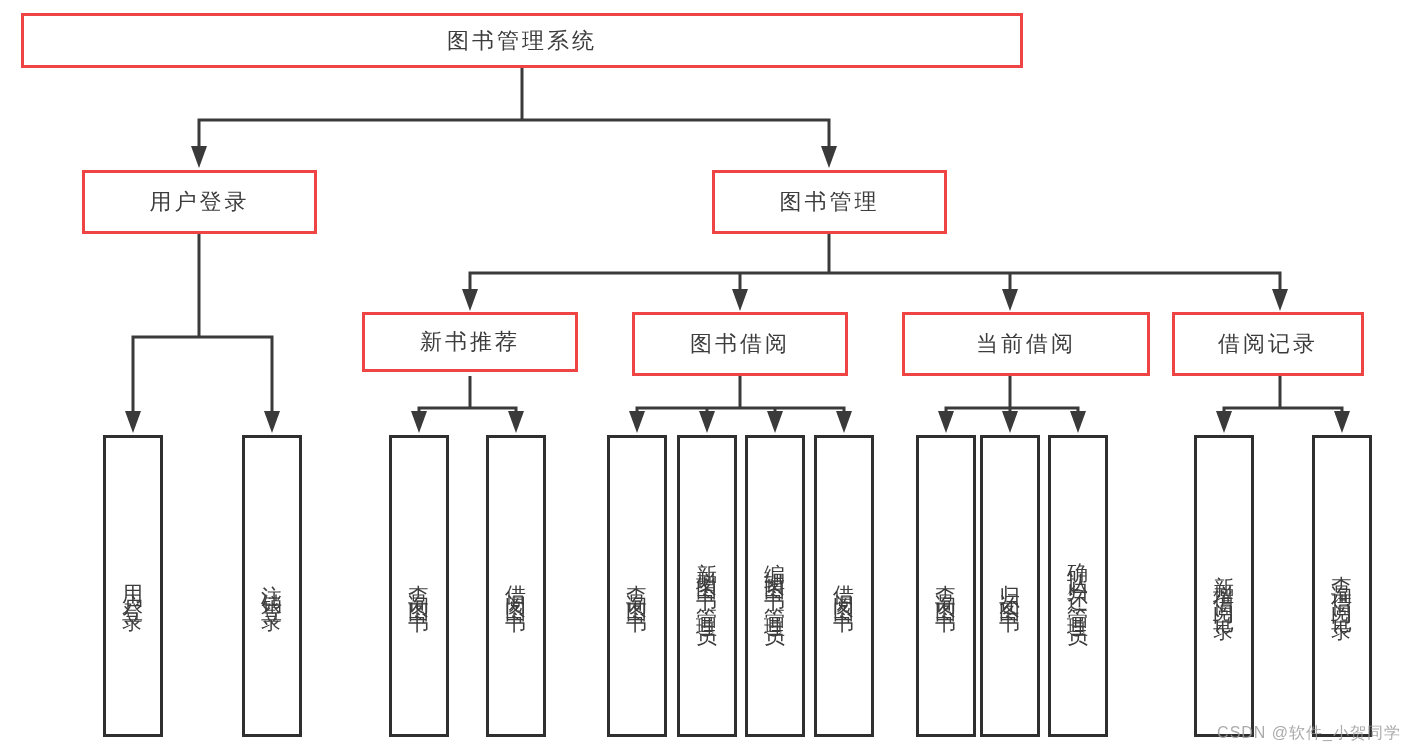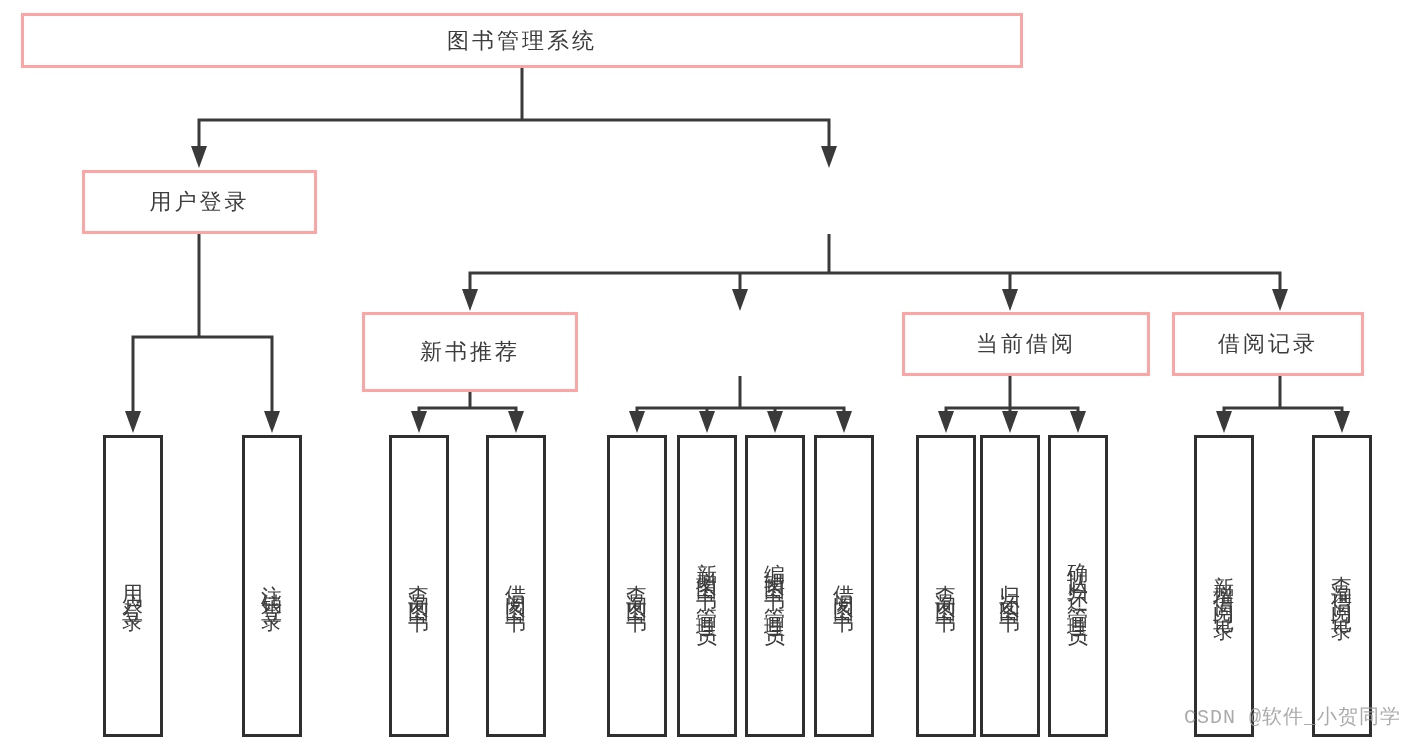--- a/index.html
+++ b/index.html
@@ -4,37 +4,37 @@
 <style>
   html,body{margin:0;padding:0;background:#ffffff;}
   .stage{
     position:relative;width:1405px;height:747px;background:#ffffff;overflow:hidden;
     font-family:"Liberation Sans",sans-serif;
   }
   .wires{position:absolute;left:0;top:0;z-index:1;}
   .wires path{stroke:#3a3a3a;stroke-width:3;fill:none;}
   .wires polygon{fill:#3a3a3a;stroke:none;}
   .node{
-    position:absolute;z-index:2;background:#ffffff;border:3px solid #fca5a5;
+    position:absolute;z-index:2;background:#ffffff;border:3px solid #ef4444;
     box-sizing:border-box;display:flex;align-items:center;justify-content:center;
     color:#3c3c3c;
   }
   .node.h span{font-size:22px;letter-spacing:3px;white-space:nowrap;color:#3c3c3c;}
   .leaf{
     position:absolute;z-index:2;top:435px;width:60px;height:302px;
     background:#ffffff;border:3px solid #2f2f2f;box-sizing:border-box;
     display:flex;align-items:center;justify-content:center;color:#3c3c3c;
   }
   .leaf span{
     writing-mode:vertical-rl;text-orientation:mixed;
     font-size:21px;letter-spacing:9px;line-height:1;white-space:nowrap;color:#3c3c3c;
   }
   .watermark{
-    position:absolute;right:4px;bottom:17px;z-index:5;
-    font-size:20px;color:rgba(155,155,155,0.85);letter-spacing:1px;white-space:nowrap;font-family:Liberation Mono, monospace;
+    position:absolute;right:4px;bottom:3px;z-index:5;
+    font-size:16px;color:rgba(155,155,155,0.85);letter-spacing:1px;white-space:nowrap;
   }
 </style>
 </head>
 <body>
 
 <div class="stage">
 
   <svg class="wires" width="1405" height="747" viewBox="0 0 1405 747" aria-hidden="true">
     <g>
       <path d="M522 68 V120"></path>
@@ -89,23 +89,29 @@
     </g>
   </svg>
 
   <div class="node h" style="left:21px;top:13px;width:1002px;height:55px">
     <span>图书管理系统</span>
   </div>
 
   <div class="node h" style="left:82px;top:170px;width:235px;height:64px">
     <span>用户登录</span>
   </div>
+  <div class="node h" style="left:712px;top:170px;width:235px;height:64px">
+    <span>图书管理</span>
+  </div>
 
-  <div class="node h" style="left:362px;top:312px;width:216px;height:80px">
+  <div class="node h" style="left:362px;top:312px;width:216px;height:60px">
     <span>新书推荐</span>
+  </div>
+  <div class="node h" style="left:632px;top:312px;width:216px;height:64px">
+    <span>图书借阅</span>
   </div>
   <div class="node h" style="left:902px;top:312px;width:248px;height:64px">
     <span>当前借阅</span>
   </div>
   <div class="node h" style="left:1172px;top:312px;width:192px;height:64px">
     <span>借阅记录</span>
   </div>
 
   <div class="leaf" style="left:103px">
     <span>用户登录</span>

